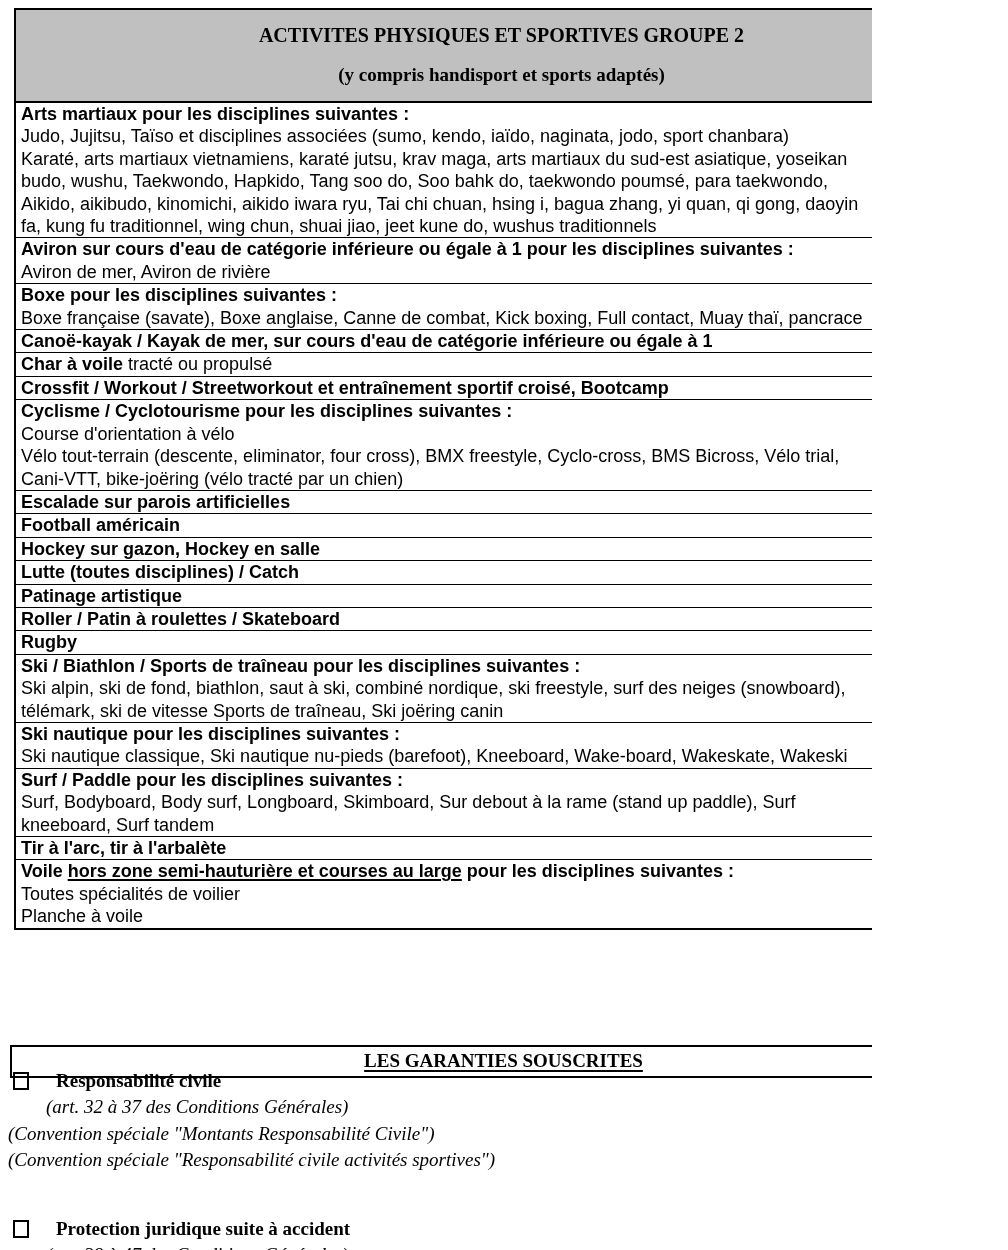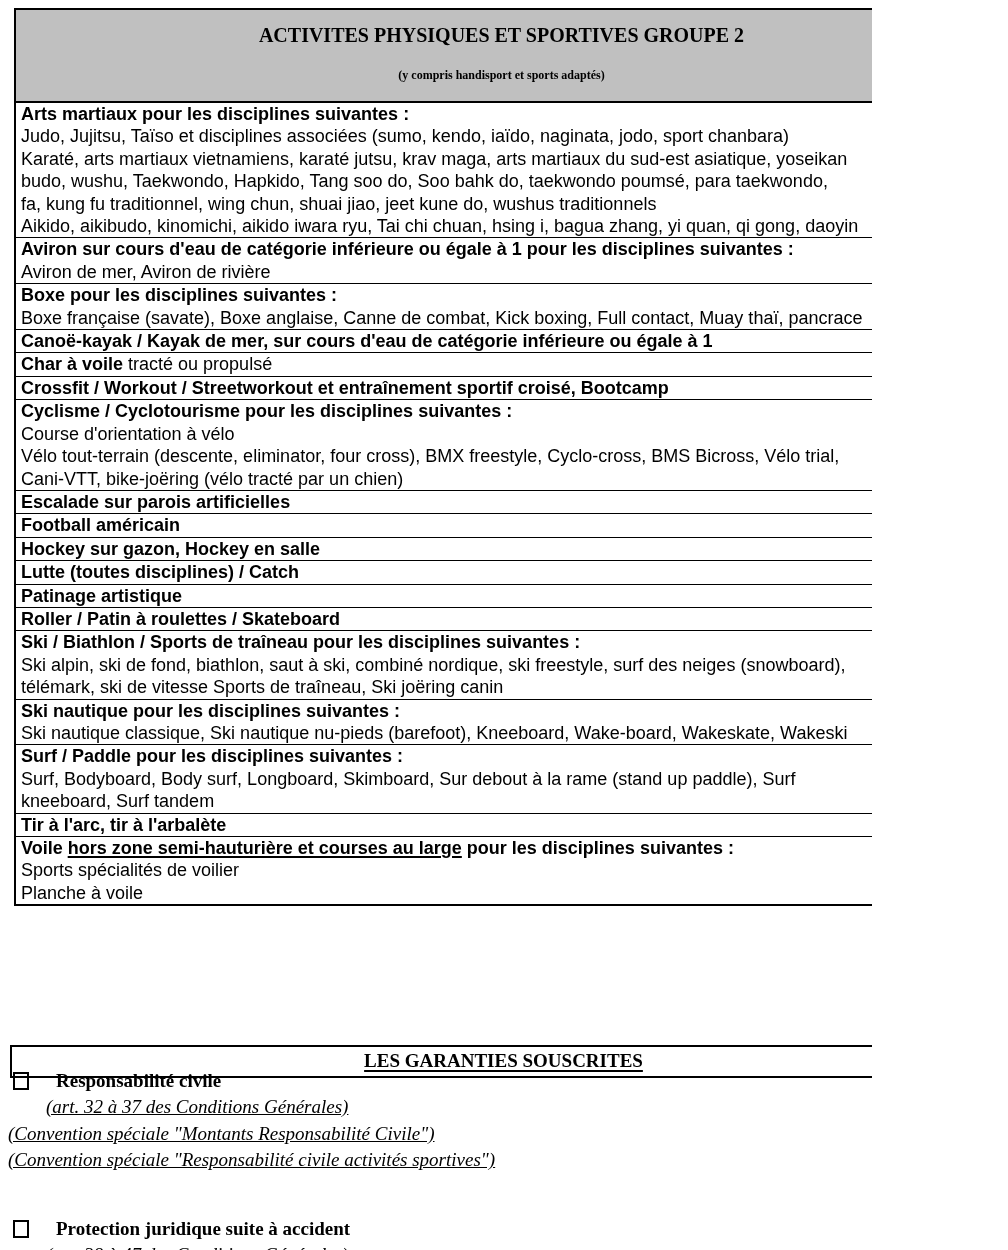--- a/index.html
+++ b/index.html
@@ -23,21 +23,21 @@
   }
   .table-header {
     background: #c0c0c0;
     border-bottom: 2px solid #000;
     text-align: center;
     font-family: "Liberation Serif", serif;
     font-weight: bold;
     padding: 13px 0 15px 0;
   }
   .table-header .t1 { font-size: 20px; line-height: 24px; }
-  .table-header .t2 { font-size: 12px; line-height: 22px; margin-top: 17px; }
+  .table-header .t2 { font-size: 19px; line-height: 22px; margin-top: 17px; }
 
   .row {
     border-bottom: 1.5px solid #000;
     padding: 0 4px 0 5px;
     font-size: 18px;
     line-height: 22.4px;
   }
   .row:last-child { border-bottom: none; }
   .row-head span { white-space: pre-wrap; }
   .row-head .b { font-weight: bold; }
@@ -85,42 +85,41 @@
     width: 12px;
     height: 14px;
     border: 2.5px solid #000;
     margin-right: 9px;
     flex: 0 0 auto;
   }
   .g-detail {
     font-style: italic;
     line-height: 26.5px;
     white-space: nowrap;
-    text-decoration: underline;
   }
   .g-detail.indent { padding-left: 38px; }
 </style>
 </head>
 <body>
 
 <div class="page">
 
   <div class="sports-table">
     <div class="table-header">
       <div class="t1">ACTIVITES PHYSIQUES ET SPORTIVES GROUPE 2</div>
       <div class="t2">(y compris handisport et sports adaptés)</div>
     </div>
     <div>
         <div class="row">
           <div class="row-head"><span class="b">Arts martiaux pour les disciplines suivantes :</span></div>
           <div class="row-line">Judo, Jujitsu, Taïso et disciplines associées (sumo, kendo, iaïdo, naginata, jodo, sport chanbara)</div>
           <div class="row-line">Karaté, arts martiaux vietnamiens, karaté jutsu, krav maga, arts martiaux du sud-est asiatique, yoseikan</div>
           <div class="row-line">budo, wushu, Taekwondo, Hapkido, Tang soo do, Soo bahk do, taekwondo poumsé, para taekwondo,</div>
+          <div class="row-line">Aikido, aikibudo, kinomichi, aikido iwara ryu, Tai chi chuan, hsing i, bagua zhang, yi quan, qi gong, daoyin</div>
           <div class="row-line">fa, kung fu traditionnel, wing chun, shuai jiao, jeet kune do, wushus traditionnels</div>
-          <div class="row-line">Aikido, aikibudo, kinomichi, aikido iwara ryu, Tai chi chuan, hsing i, bagua zhang, yi quan, qi gong, daoyin</div>
         </div>
         <div class="row">
           <div class="row-head"><span class="b">Aviron sur cours d'eau de catégorie inférieure ou égale à 1 pour les disciplines suivantes :</span></div>
           <div class="row-line">Aviron de mer, Aviron de rivière</div>
         </div>
         <div class="row">
           <div class="row-head"><span class="b">Boxe pour les disciplines suivantes :</span></div>
           <div class="row-line">Boxe française (savate), Boxe anglaise, Canne de combat, Kick boxing, Full contact, Muay thaï, pancrace</div>
         </div>
         <div class="row">
@@ -150,39 +149,42 @@
         <div class="row">
           <div class="row-head"><span class="b">Lutte (toutes disciplines) / Catch</span></div>
         </div>
         <div class="row">
           <div class="row-head"><span class="b">Patinage artistique</span></div>
         </div>
         <div class="row">
           <div class="row-head"><span class="b">Roller / Patin à roulettes / Skateboard</span></div>
         </div>
         <div class="row">
+          <div class="row-head"><span class="b">Rugby</span></div>
+        </div>
+        <div class="row">
           <div class="row-head"><span class="b">Ski / Biathlon / Sports de traîneau pour les disciplines suivantes :</span></div>
           <div class="row-line">Ski alpin, ski de fond, biathlon, saut à ski, combiné nordique, ski freestyle, surf des neiges (snowboard),</div>
           <div class="row-line">télémark, ski de vitesse Sports de traîneau, Ski joëring canin</div>
         </div>
         <div class="row">
           <div class="row-head"><span class="b">Ski nautique pour les disciplines suivantes :</span></div>
           <div class="row-line">Ski nautique classique, Ski nautique nu-pieds (barefoot), Kneeboard, Wake-board, Wakeskate, Wakeski</div>
         </div>
         <div class="row">
           <div class="row-head"><span class="b">Surf / Paddle pour les disciplines suivantes :</span></div>
           <div class="row-line">Surf, Bodyboard, Body surf, Longboard, Skimboard, Sur debout à la rame (stand up paddle), Surf</div>
           <div class="row-line">kneeboard, Surf tandem</div>
         </div>
         <div class="row">
           <div class="row-head"><span class="b">Tir à l'arc, tir à l'arbalète</span></div>
         </div>
         <div class="row">
           <div class="row-head"><span class="b">Voile </span><span class="b u">hors zone semi-hauturière et courses au large</span><span class="b"> pour les disciplines suivantes :</span></div>
-          <div class="row-line">Sports spécialités de voilier</div>
+          <div class="row-line">Toutes spécialités de voilier</div>
           <div class="row-line">Planche à voile</div>
         </div>
       </div>
   </div>
 
   <div class="garanties-box">
     <span class="title">LES GARANTIES SOUSCRITES</span>
   </div>
 
   <div class="garanties-items">

